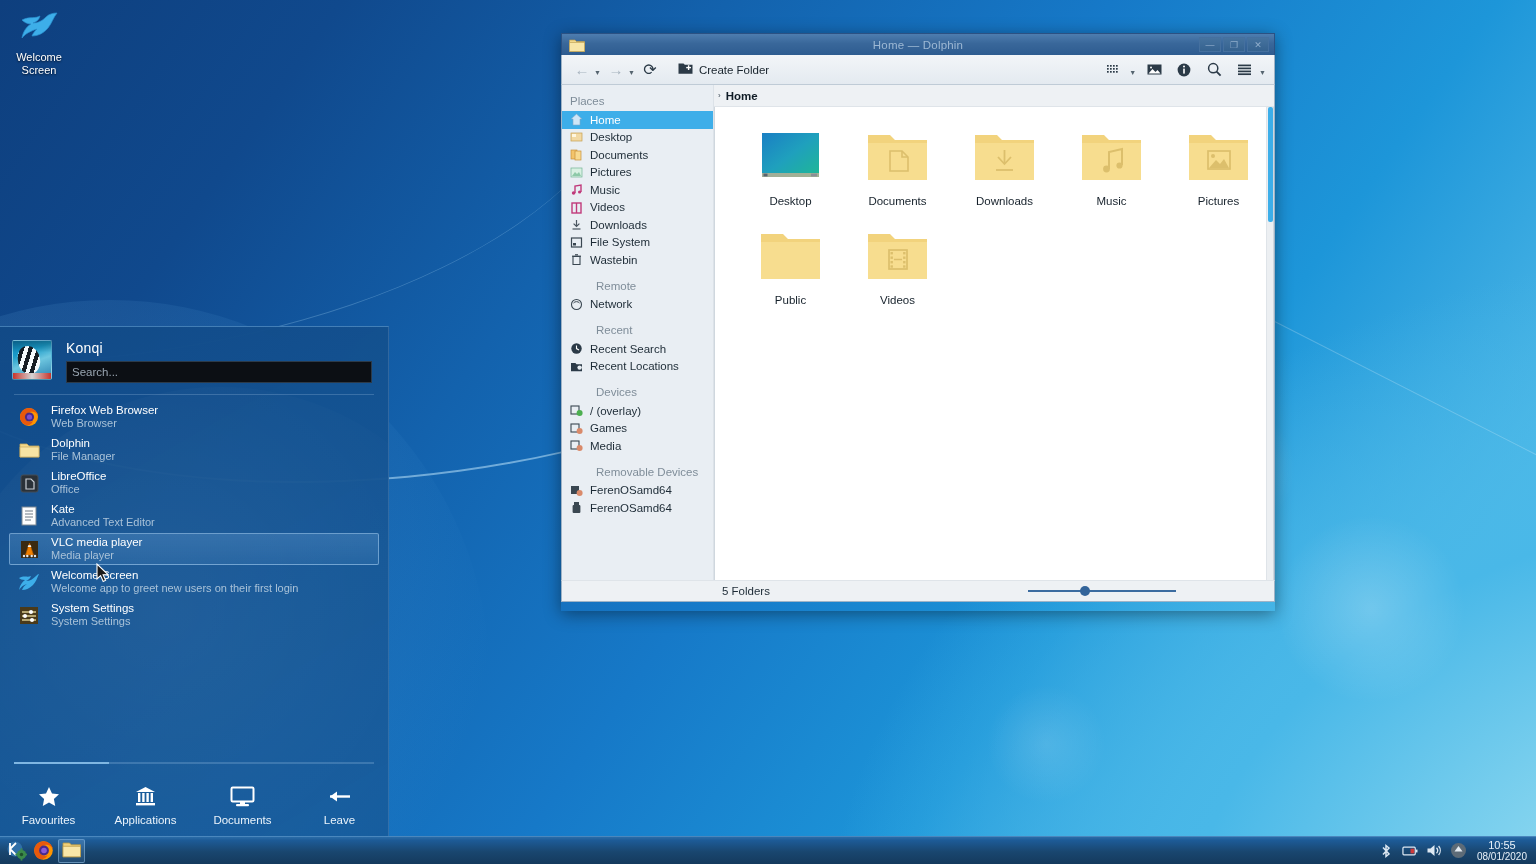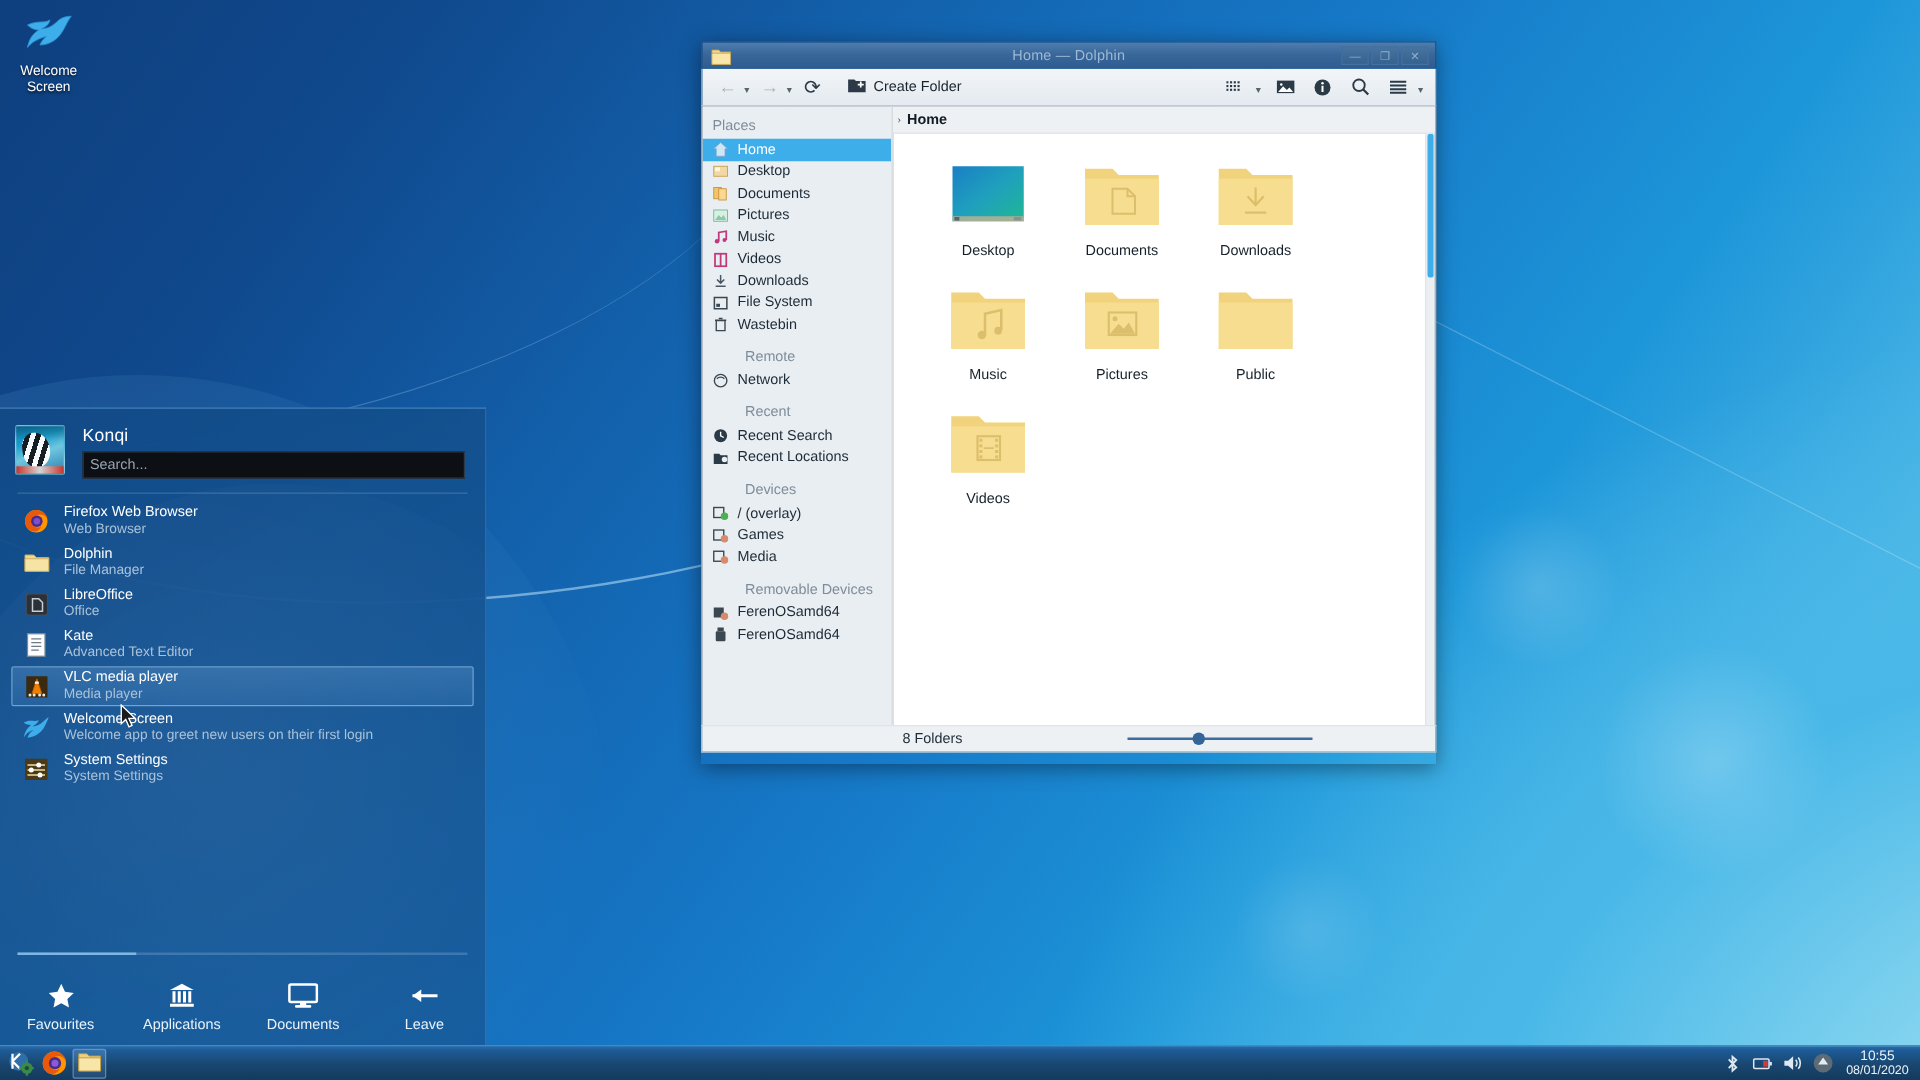--- a/index.html
+++ b/index.html
@@ -111,21 +111,21 @@
 
   .ko-foot-line { position:absolute; left:14px; right:14px; bottom:72px; height:2px; background:rgba(150,190,225,.28); }
   .ko-foot-line:before { content:""; position:absolute; left:0; top:0; width:95px; height:2px; background:#7fb6e2; }
   .ko-tabs { position:absolute; left:0; right:0; bottom:10px; display:flex; }
   .ko-tab { flex:1; text-align:center; color:#eaf3fb; }
   .ko-tab .ti { height:30px; display:flex; align-items:center; justify-content:center; }
   .ko-tab .tl { font-size:11.5px; margin-top:3px; }
 
   
   #dolphin {
-    position:absolute; left:561px; top:33px; width:588px; height:578px;
+    position:absolute; left:561px; top:33px; width:714px; height:578px;
     box-shadow: 0 3px 16px rgba(0,0,0,.42);
   }
   .dw-titlebar {
     height:22px; position:relative;
     background: linear-gradient(180deg,#4e7daf 0%, #39679a 45%, #2e5c90 100%);
     border:1px solid #2b5183; border-bottom:none;
     display:flex; align-items:center;
   }
   .dw-titleicon { width:16px; height:14px; margin-left:7px; flex:0 0 16px; }
   .dw-title {
@@ -803,21 +803,21 @@
 
         </div>
         <div class="dw-scrollbar">
           <div class="dw-scroll-thumb"></div>
         </div>
       </div>
     </div>
   </div>
 
   <div class="dw-status">
-    <div class="st-text">8 Folders</div>
+    <div class="st-text">5 Folders</div>
     <div class="st-zoom">
       <div class="track"></div>
       <div class="knob"></div>
     </div>
   </div>
 </div>
 
 <div id="taskbar">
   <div class="tk-launchers">
     <div class="tk-btn">

